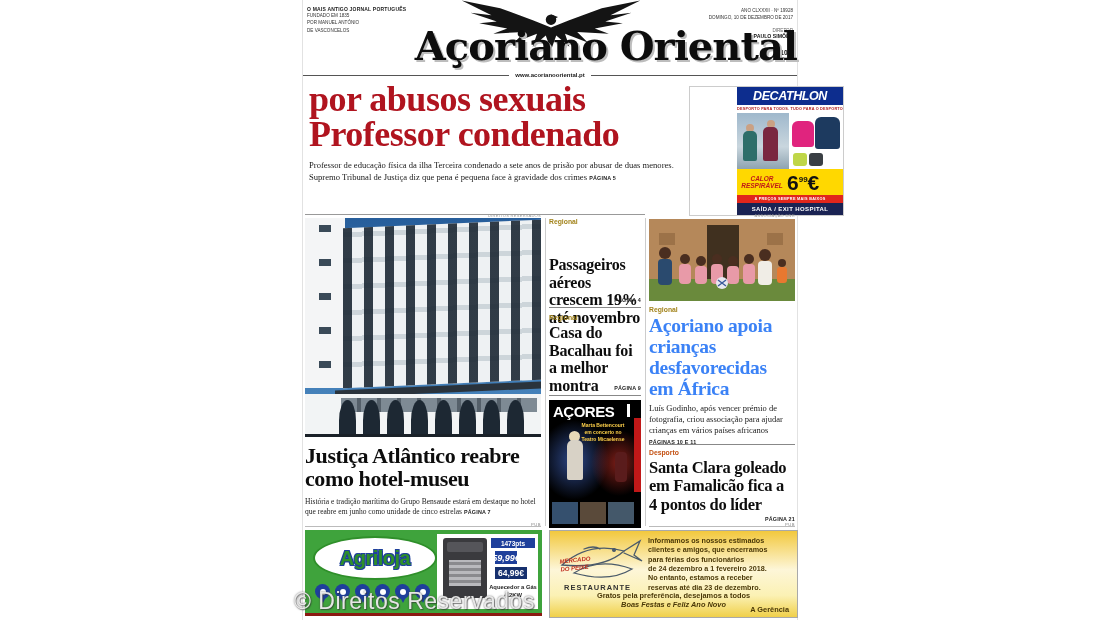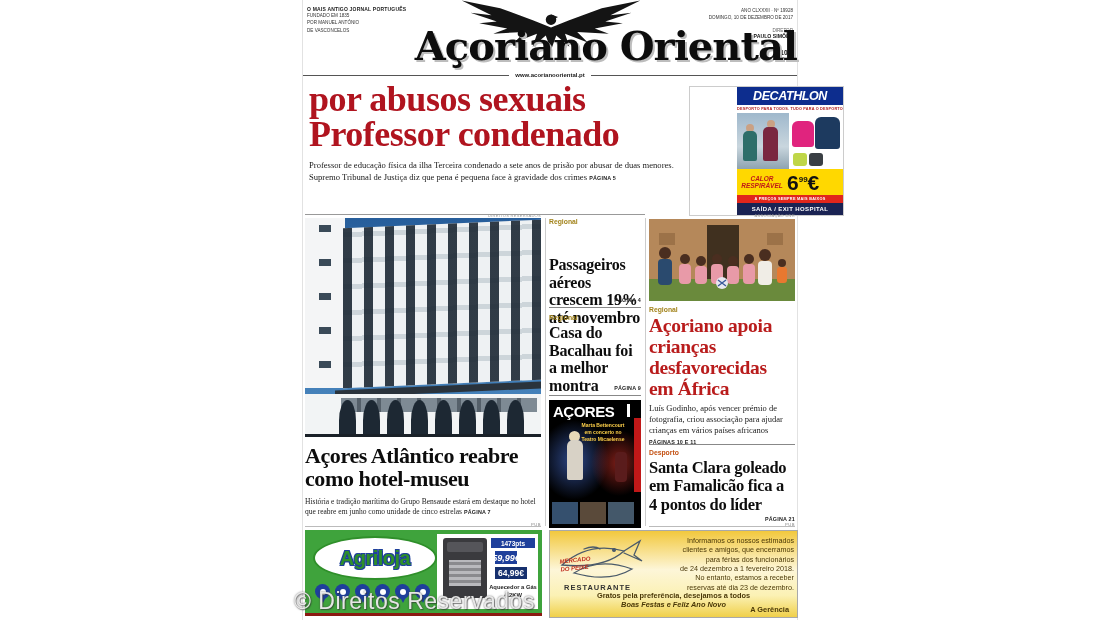--- a/index.html
+++ b/index.html
@@ -63,21 +63,21 @@
   .dk-foot{height:12px;background:#1a2353;color:#fff;display:flex;align-items:center;justify-content:center;
            font-size:6px;font-weight:bold;letter-spacing:.4px;}
 
   
   .credit{font-size:4px;color:#999;letter-spacing:.3px;text-align:right;}
   .vrule{width:1px;background:#ccc;}
   .cat{font-size:6.8px;font-weight:bold;}
   .cat.gold{color:#a3841c;}
   .cat.orange{color:#c35113;}
   .c2title{font-size:16px;font-weight:bold;line-height:1.1;color:#0d0d0d;letter-spacing:-.2px;}
-  .c3title{font-size:19.5px;font-weight:bold;line-height:1.07;color:#b91c1c;letter-spacing:-.3px;}
+  .c3title{font-size:19.5px;font-weight:bold;line-height:1.07;color:#3b82f6;letter-spacing:-.3px;}
   .c3title2{font-size:16.5px;font-weight:bold;line-height:1.12;color:#0d0d0d;letter-spacing:-.3px;}
   .c1title{font-size:22px;font-weight:bold;line-height:1.06;color:#0d0d0d;letter-spacing:-.4px;white-space:nowrap;}
 
   
   .hotel{left:2px;top:218px;width:236px;height:219px;background:linear-gradient(#275e9b,#3c7ab5 55%,#4b86bd);overflow:hidden;}
   .hotel .wall{position:absolute;left:0;top:0;width:40px;height:170px;background:#f4f5f6;
                background-image:repeating-linear-gradient(0deg,transparent 0 20px,#3a4a58 20px 27px,transparent 27px 34px);
                background-size:12px 100%;background-repeat:no-repeat;background-position:14px 0;}
   .hotel .facade{position:absolute;left:38px;top:6px;right:0;height:160px;background:#eef1f3;transform:skewY(-2.5deg);
       background-image:
@@ -136,22 +136,22 @@
              font-size:8.5px;font-weight:bold;display:flex;align-items:center;justify-content:center;}
   .agri-prod{position:absolute;left:52px;top:50px;width:48px;text-align:center;font-size:5.8px;font-weight:bold;color:#222;line-height:1.3;}
   .agri-red{position:absolute;left:0;bottom:0;width:100%;height:3px;background:#8b1a12;}
 
   .merc{left:246px;top:530px;width:247px;height:86px;border:1px solid #a9a9a9;
         background:linear-gradient(#f2c83d,#fdf6d8 45%,#fbf1b4 75%,#f0d04a);overflow:hidden;}
   .merc-logo{position:absolute;left:4px;top:4px;width:92px;height:58px;}
   .merc-name{position:absolute;left:6px;top:22px;font-size:6px;font-weight:bold;font-style:italic;
              color:#c03020;line-height:1.3;transform:rotate(-6deg);}
   .merc-sub{position:absolute;left:10px;top:48px;font-size:7.5px;font-weight:bold;color:#333;letter-spacing:1px;}
-  .merc-body{position:absolute;left:98px;top:5px;width:146px;text-align:right;
-             font-size:7.2px;font-weight:normal;color:#4a3808;line-height:1.3;}
+  .merc-body{position:absolute;left:98px;top:5px;width:146px;text-align:left;
+             font-size:7.2px;font-weight:bold;color:#4a3808;line-height:1.3;}
   .merc-thanks{position:absolute;left:10px;top:60px;width:227px;text-align:center;
                font-size:7.4px;font-weight:bold;color:#4a3808;}
   .merc-wish{position:absolute;left:10px;top:69px;width:227px;text-align:center;
              font-size:7.4px;font-weight:bold;font-style:italic;color:#4a3808;}
   .merc-sig{position:absolute;right:8px;bottom:3px;font-size:7.4px;font-weight:bold;color:#4a3808;}
 
   .watermark{position:absolute;left:294px;top:588px;font-size:23px;color:rgba(238,238,238,.95);
              letter-spacing:.5px;text-shadow:0 0 2px rgba(70,70,70,.8),1px 1px 1px rgba(40,40,40,.55);z-index:9;}
 </style>
 </head>
@@ -237,21 +237,21 @@
         <div class="arch"></div>
         <div class="arch"></div>
         <div class="arch"></div>
         <div class="arch"></div>
         <div class="arch"></div>
         <div class="arch"></div>
     </div>
     <div class="fence"></div>
   </div>
   <div class="abs c1title serif" style="left:2px;top:444px;width:238px;">
-    <div>Açores Atlântico reabre</div>
+    <div>Justiça Atlântico reabre</div>
     <div>como hotel-museu</div>
   </div>
   <div class="abs serif" style="left:2px;top:497px;width:238px;font-size:7.5px;line-height:1.35;color:#1a1a1a;">
     <span>História e tradição marítima do Grupo Bensaude estará em destaque no hotel que reabre em junho como unidade de cinco estrelas</span>
     <span class="pgref">PÁGINA 7</span>
   </div>
   <div class="abs rule-h" style="left:2px;top:526px;width:236px;border-color:#bbb;"></div>
 
   <div class="abs vrule" style="left:242px;top:218px;height:308px;"></div>
   <div class="abs vrule" style="left:342px;top:218px;height:308px;"></div>

